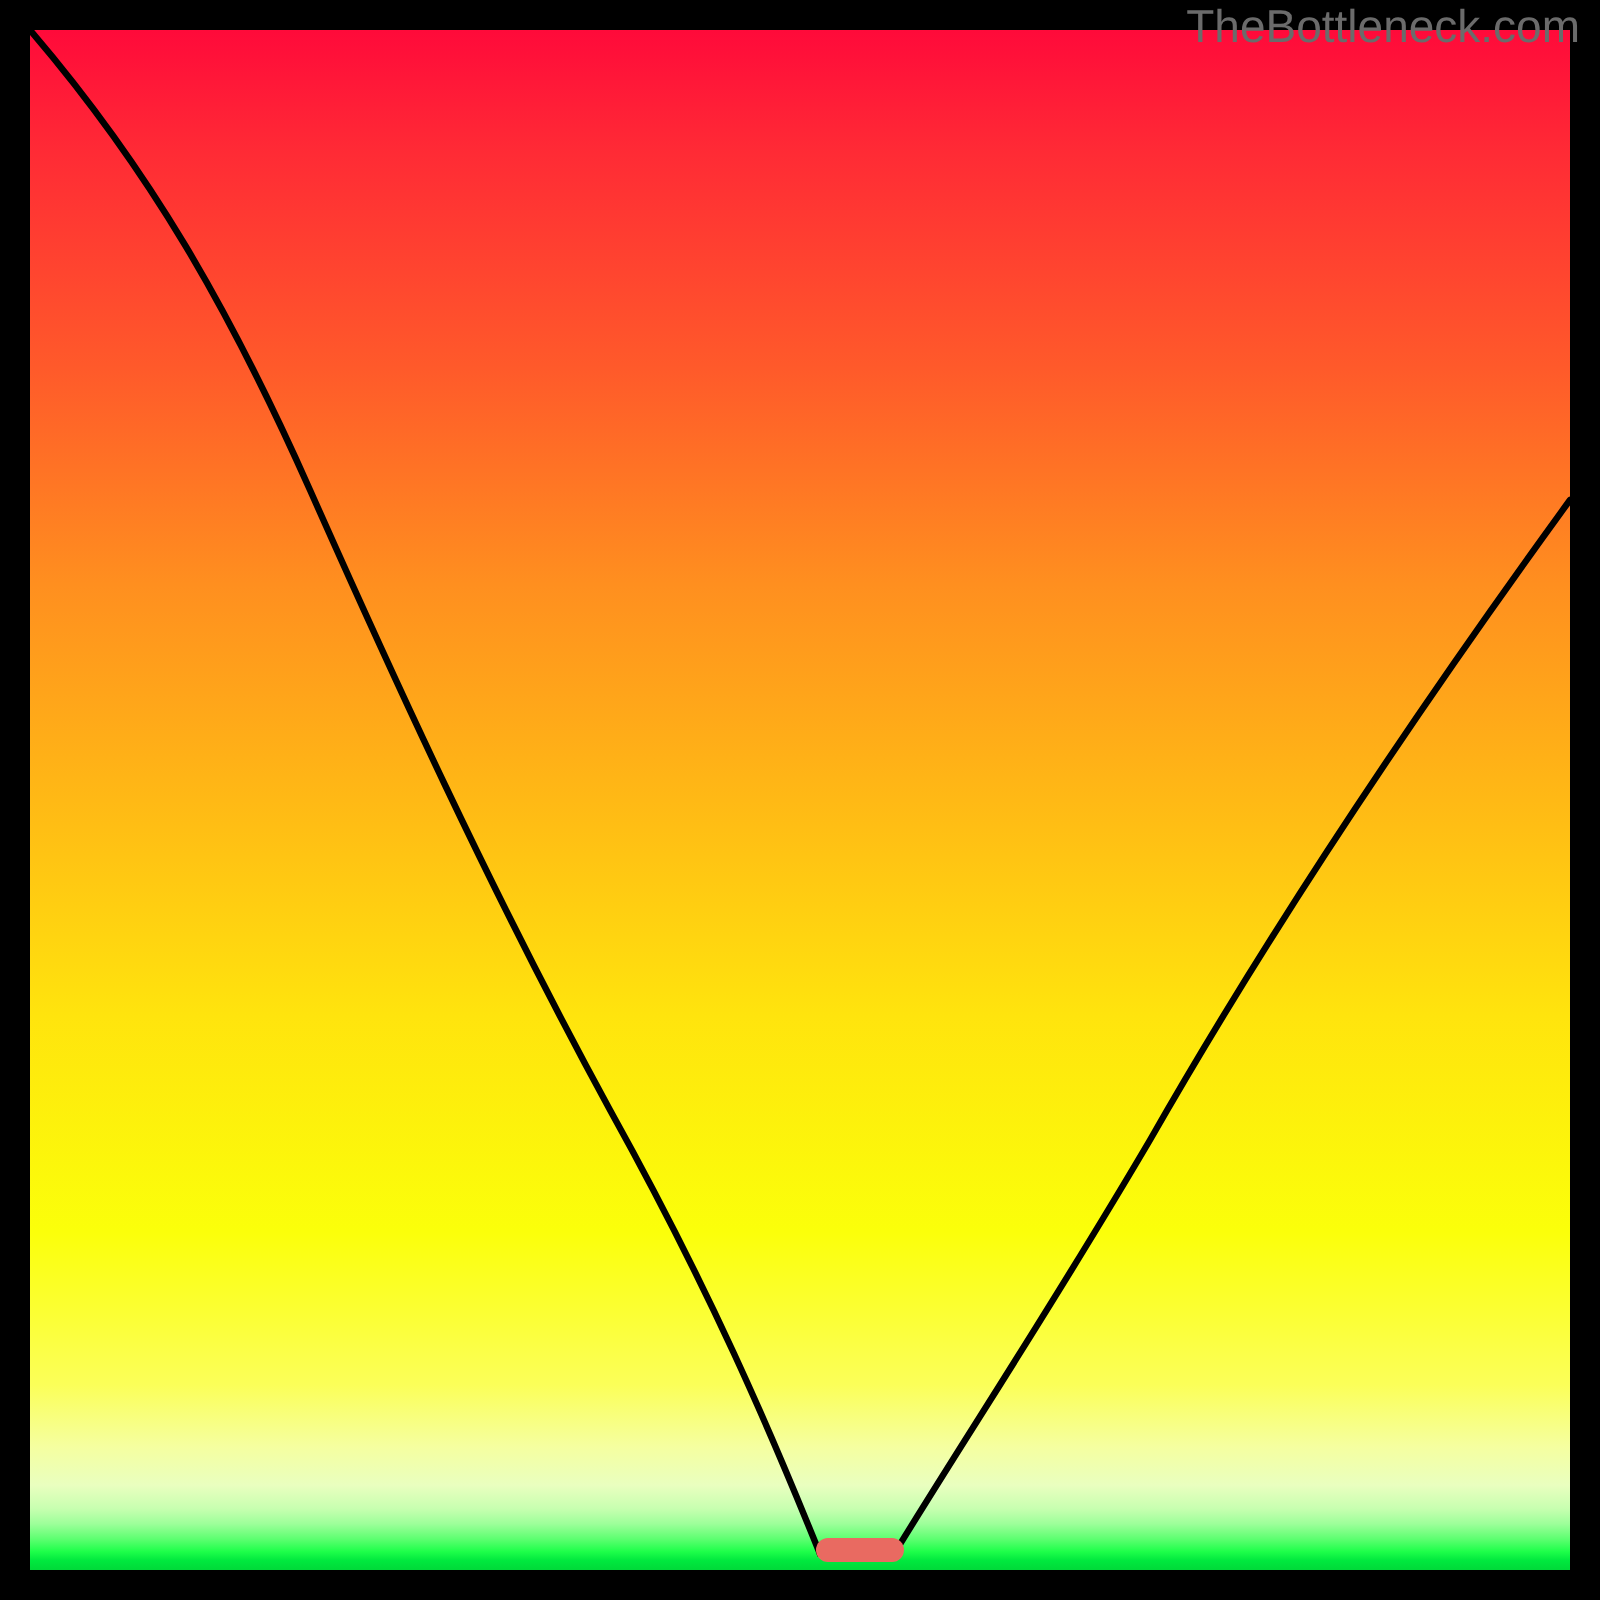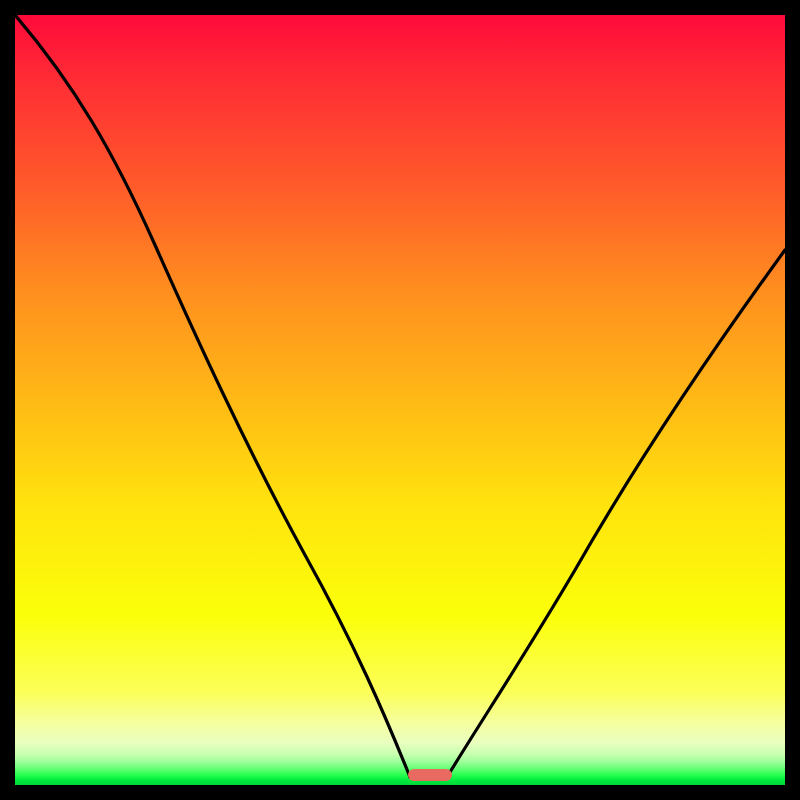--- a/index.html
+++ b/index.html
@@ -100,14 +100,15 @@
 
       <path d="M 432 762
                C 470 700, 510 640, 560 555
                C 620 450, 690 345, 770 235" fill="none" stroke="#000000" stroke-width="3.2" stroke-linecap="round"></path>
     </svg>
 
     <div class="marker" style="left:393px;top:754px;width:44px;height:12px;background:#e96a61;"></div>
 
   </div>
 
+  <div class="attribution">TheBottleneck.com</div>
 
 </div>
 
 </body></html>

